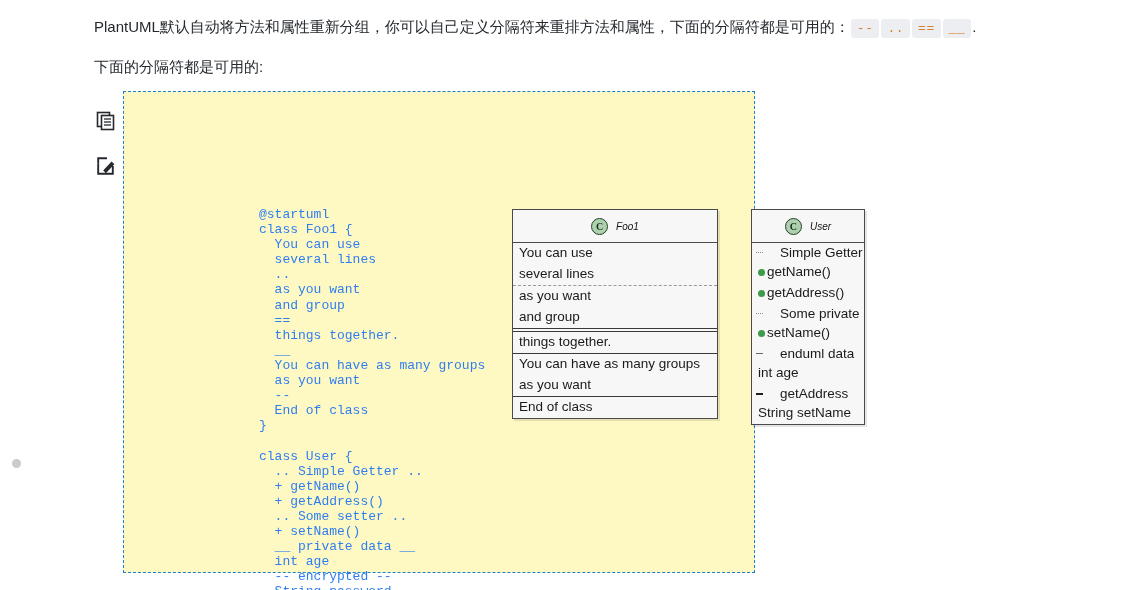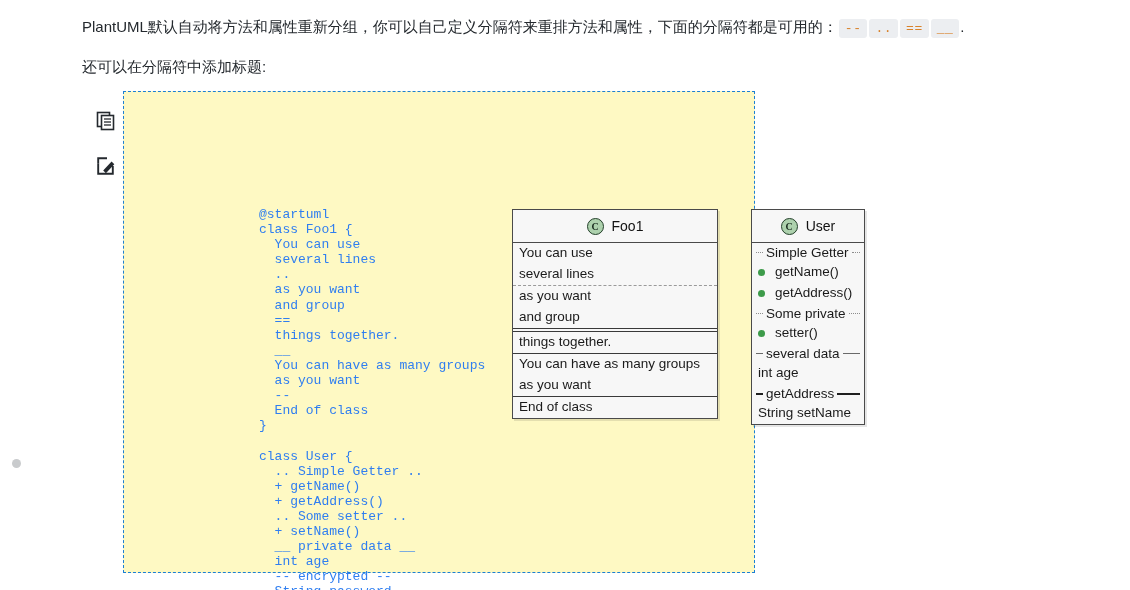--- a/index.html
+++ b/index.html
@@ -11,21 +11,21 @@
     width: 1130px;
     height: 590px;
     position: relative;
     font-family: "Liberation Sans", sans-serif;
     overflow: hidden;
   }
 
   
   .prose {
     position: absolute;
-    left: 82px;
+    left: 94px;
     color: #24292e;
     font-size: 15px;
     line-height: 1.6;
     white-space: nowrap;
   }
   #para-1 { top: 15px; }
   #para-2 { top: 55px; }
 
   code.inline {
     font-family: "Liberation Mono", monospace;
@@ -128,35 +128,36 @@
     display: flex;
     align-items: center;
     justify-content: center;
     font-size: 10px;
     font-weight: bold;
     color: #1b2d20;
     font-family: "Liberation Serif", serif;
     box-sizing: border-box;
   }
   .class-title {
-    font-size: 14px;
+    font-size: 10px;
     color: #121212;
+    font-style: italic;
   }
 
   .uml-body { }
 
   .uml-row {
     padding: 1px 6px 2px 6px;
     line-height: 18px;
     white-space: nowrap;
   }
   .uml-row.with-dot {
     display: flex;
     align-items: center;
-    gap: 10px;
+    gap: 2px;
   }
   .vis-dot {
     width: 7px;
     height: 7px;
     border-radius: 50%;
     background: #3d9b4a;
     flex: 0 0 auto;
   }
 
   
@@ -165,21 +166,21 @@
   .sep-double {
     border-top: 1px solid #3a3a3a;
     border-bottom: 1px solid #3a3a3a;
     height: 2px;
   }
 
   
   .sep-titled {
     display: flex;
     align-items: center;
-    gap: 3px;
+    gap: 17px;
     padding: 0 4px;
     height: 19px;
     white-space: nowrap;
   }
   .sep-titled .rule { flex: 1 1 auto; height: 0; }
   .sep-titled .rule-min { flex: 0 0 7px; height: 0; }
   .sep-titled.dotted .rule,
   .sep-titled.dotted .rule-min { border-top: 1px dotted #8d8d8d; }
   .sep-titled.thin .rule,
   .sep-titled.thin .rule-min { border-top: 1px solid #6a6a6a; }
@@ -188,21 +189,21 @@
   .sep-titled .sep-label { font-size: 13.5px; color: #1a1a1a; }
 
   #class-foo1 { left: 1px; top: 8px; width: 206px; }
   #class-user { left: 240px; top: 8px; width: 114px; }
 </style>
 </head>
 <body>
 
 <div class="prose" id="para-1"><span>PlantUML默认自动将方法和属性重新分组，你可以自己定义分隔符来重排方法和属性，下面的分隔符都是可用的：</span><code class="inline">--</code><code class="inline">..</code><code class="inline">==</code><code class="inline">__</code><span>.</span></div>
 
-<div class="prose" id="para-2">还可以在分隔符中添加标题:</div>
+<div class="prose" id="para-2">下面的分隔符都是可用的:</div>
 
 <div id="margin-dot"></div>
 
 <div class="gutter-icon" id="icon-copy">
   <svg viewBox="0 0 22 22" width="22" height="22" aria-hidden="true">
     <rect x="2.5" y="2.5" width="12" height="14" fill="#ffffff" stroke="#24292e" stroke-width="1.6"></rect>
     <rect x="6.5" y="5.5" width="12" height="14" fill="#ffffff" stroke="#24292e" stroke-width="1.6"></rect>
     <line x1="9" y1="9" x2="16" y2="9" stroke="#24292e" stroke-width="1.3"></line>
     <line x1="9" y1="12" x2="16" y2="12" stroke="#24292e" stroke-width="1.3"></line>
     <line x1="9" y1="15" x2="16" y2="15" stroke="#24292e" stroke-width="1.3"></line>
@@ -287,25 +288,25 @@
             <span class="vis-dot"></span>
             <span>getAddress()</span>
           </div>
           <div class="sep-titled dotted">
             <span class="rule-min"></span>
             <span class="sep-label">Some private</span>
             <span class="rule"></span>
           </div>
           <div class="uml-row with-dot">
             <span class="vis-dot"></span>
-            <span>setter()</span>
+            <span>setName()</span>
           </div>
           <div class="sep-titled thin">
             <span class="rule-min"></span>
-            <span class="sep-label">several data</span>
+            <span class="sep-label">enduml data</span>
             <span class="rule"></span>
           </div>
           <div class="uml-row">int age</div>
           <div class="sep-titled thick">
             <span class="rule-min"></span>
             <span class="sep-label">getAddress</span>
             <span class="rule"></span>
           </div>
           <div class="uml-row">String setName</div>
         </div>

